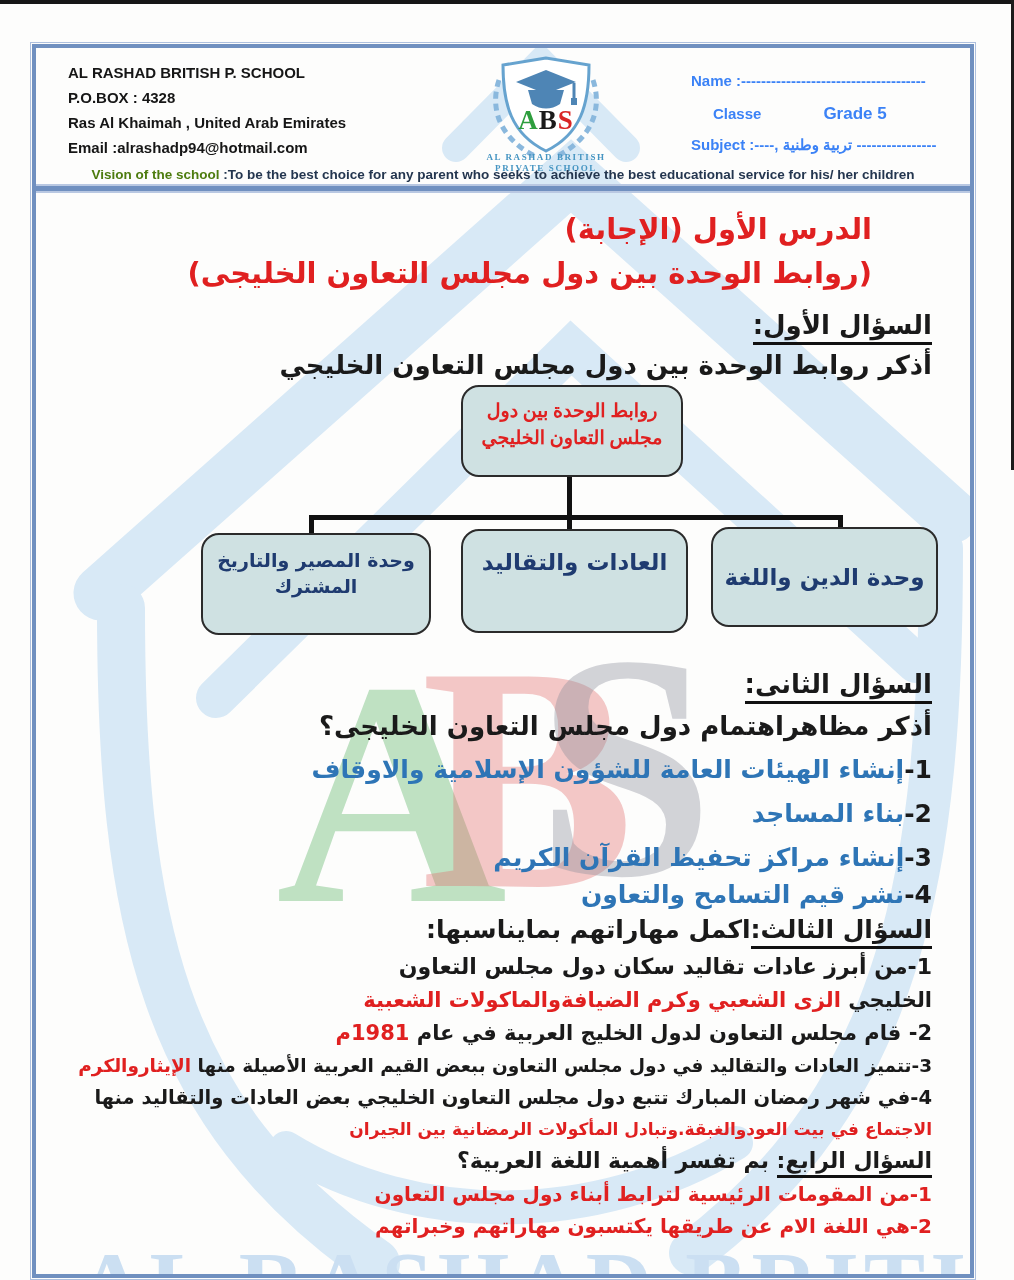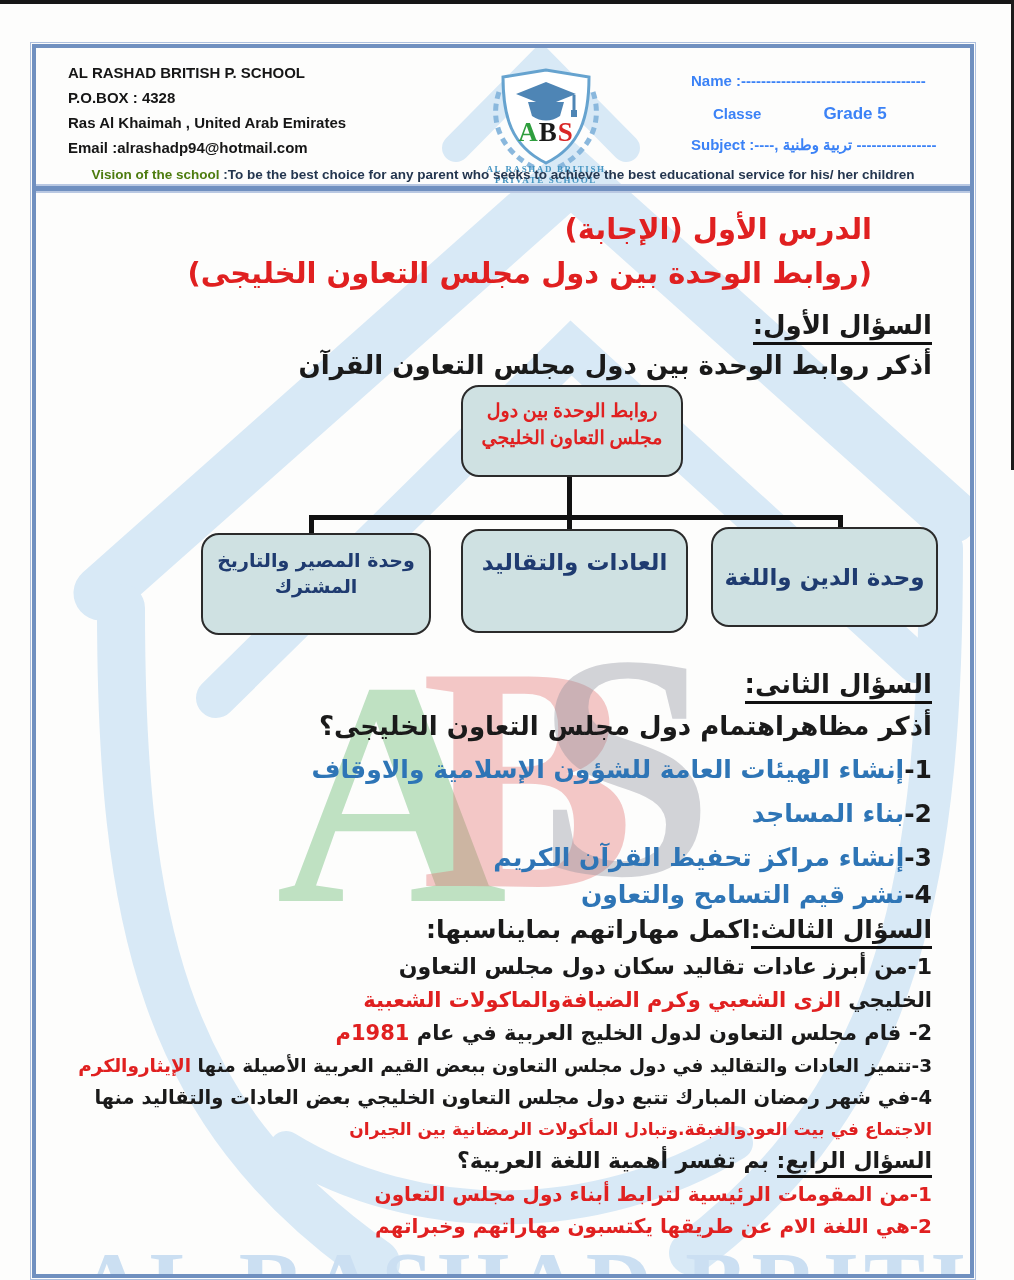--- a/index.html
+++ b/index.html
@@ -27,21 +27,21 @@
 
   
   .header { position:absolute; left:0; top:0; right:0; height:146px; z-index:2; }
   .school-info { position:absolute; left:32px; top:12px; font-family:"Liberation Sans",sans-serif;
                  font-weight:bold; font-size:15px; color:#161616; line-height:25px; }
   .fields { position:absolute; left:655px; top:24px; width:280px; font-family:"Liberation Sans",sans-serif;
             font-weight:bold; font-size:15px; color:#3b82f6; }
   .fields .row { height:32px; white-space:nowrap; overflow:hidden; }
   .fields .row.classe { padding-left:22px; }
   .grade-val { display:inline-block; margin-left:62px; font-size:17px; }
-  .logo { position:absolute; left:420px; top:16px; width:180px; height:130px; text-align:center; }
+  .logo { position:absolute; left:420px; top:4px; width:180px; height:130px; text-align:center; }
   .logo svg { display:block; margin:0 auto; }
   .abs-text { position:absolute; left:0; right:0; top:55px; font-family:"Liberation Serif",serif;
               font-weight:bold; font-size:27px; letter-spacing:1px; line-height:1; }
   .abs-a { color:#2e9e3e; } .abs-b { color:#1a1a1a; } .abs-s { color:#d92626; }
   .logo-name { position:absolute; left:0; right:0; top:100px; color:#4695c2;
                font-family:"Liberation Serif",serif; font-weight:bold; font-size:9px;
                letter-spacing:1.6px; line-height:11px; }
   .vision { position:absolute; left:0; right:0; top:119px; text-align:center; white-space:nowrap;
             font-family:"Liberation Sans",sans-serif; font-size:13.5px; font-weight:bold; color:#24364f; }
   .vision .v-label { color:#4d7c0f; }
@@ -169,21 +169,21 @@
   <div class="content">
 
     <div class="titles">
       <div class="title-line first nowrap">الدرس الأول (الإجابة)</div>
       <div class="title-line second nowrap">(روابط الوحدة بين دول مجلس التعاون الخليجى)</div>
     </div>
 
     <div class="q-head nowrap">
       <span class="u">السؤال الأول:</span>
     </div>
-    <div class="q-prompt nowrap">أذكر روابط الوحدة بين دول مجلس التعاون القرآن</div>
+    <div class="q-prompt nowrap">أذكر روابط الوحدة بين دول مجلس التعاون الخليجي</div>
 
     <div class="diagram">
       <div class="dbox root">روابط الوحدة بين دول مجلس التعاون الخليجي</div>
       <div class="conn trunk"></div>
       <div class="conn hline"></div>
       <div class="conn stub-l"></div>
       <div class="conn stub-m"></div>
       <div class="conn stub-r"></div>
       <div class="dbox c-right">وحدة الدين واللغة</div>
       <div class="dbox c-mid">العادات والتقاليد</div>

